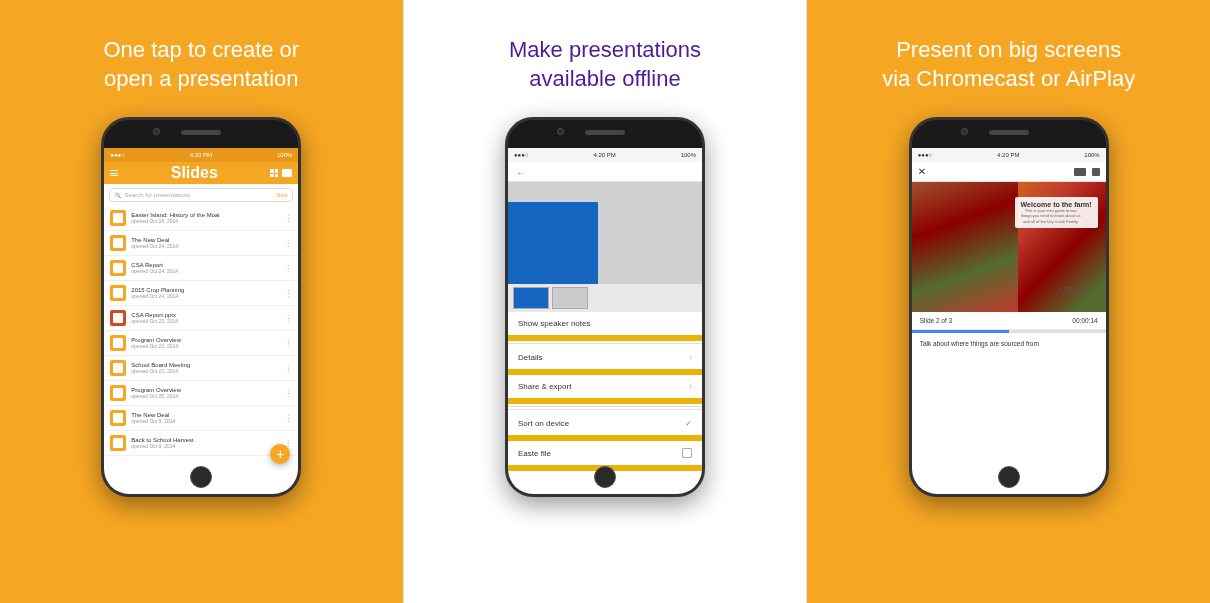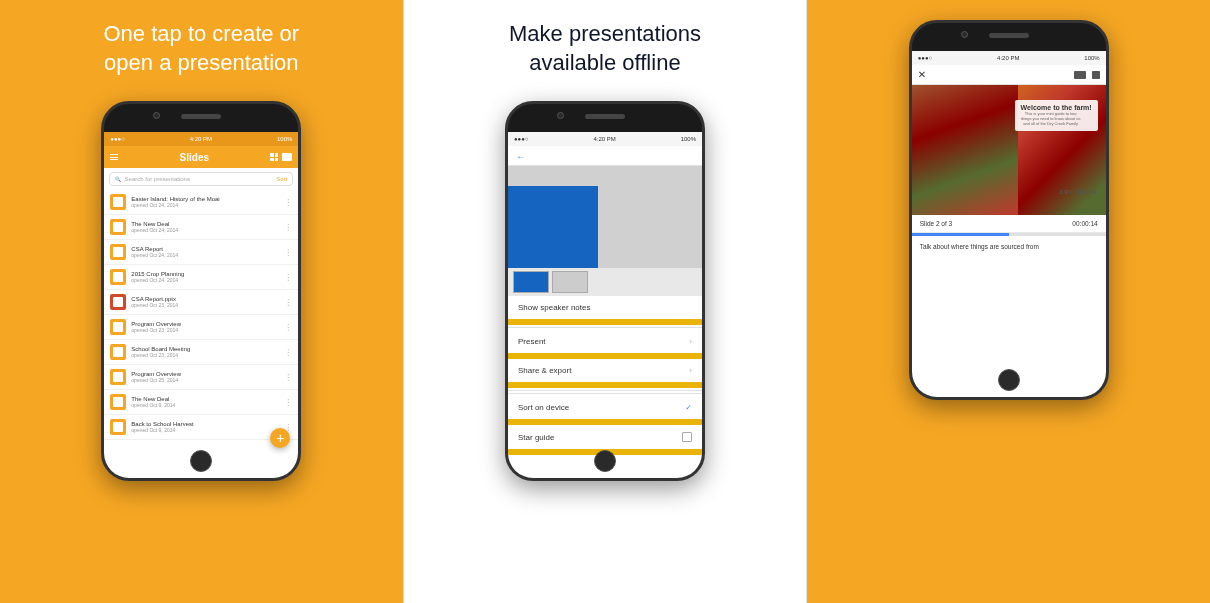--- a/index.html
+++ b/index.html
@@ -9,21 +9,21 @@
       display: flex;
       flex-direction: row;
       font-family: 'Helvetica Neue', Arial, sans-serif;
       overflow: hidden;
     }
     .panel {
       flex: 1;
       display: flex;
       flex-direction: column;
       align-items: center;
-      padding-top: 20px;
+      padding-top: 36px;
       position: relative;
     }
     .panel-yellow {
       background-color: #F5A623;
     }
     .panel-white {
       background-color: #FFFFFF;
       border-left: 1px solid #e0e0e0;
       border-right: 1px solid #e0e0e0;
     }
@@ -33,21 +33,21 @@
     .panel-title {
       font-size: 22px;
       color: #FFFFFF;
       text-align: center;
       font-weight: 400;
       line-height: 1.3;
       margin-bottom: 24px;
       max-width: 320px;
     }
     .panel-white .panel-title {
-      color: #0f172a;
+      color: #4c1d95;
     }
 
     
     .phone-mockup {
       width: 200px;
       height: 380px;
       background: #1a1a1a;
       border-radius: 28px;
       position: relative;
       box-shadow: 0 8px 24px rgba(0,0,0,0.4);
@@ -114,21 +114,21 @@
     .slides-toolbar {
       background: #F5A623;
       height: 22px;
       display: flex;
       align-items: center;
       justify-content: space-between;
       padding: 0 6px;
     }
     .slides-toolbar-title {
       color: white;
-      font-size: 10px;
+      font-size: 16px;
       font-weight: 600;
     }
     .slides-toolbar-icons {
       display: flex;
       gap: 4px;
       align-items: center;
     }
     .slides-searchbar {
       background: #fff;
       margin: 4px 5px;
@@ -605,44 +605,46 @@
           <div style="width:36px;height:22px;background:#ccc;flex-shrink:0;border:1px solid #aaa;"></div>
         </div>
       </div>
 
       <div class="menu-list">
         <div class="menu-item">
           <span class="menu-item-label">Show speaker notes</span>
         </div>
         <div class="divider"></div>
         <div class="menu-item">
-          <span class="menu-item-label">Present</span>
+          <span class="menu-item-label">Details</span>
           <span class="menu-chevron">›</span>
         </div>
         <div class="menu-item">
           <span class="menu-item-label">Share &amp; export</span>
           <span class="menu-chevron">›</span>
         </div>
         <div class="divider"></div>
         <div class="divider"></div>
         <div class="menu-item">
           <span class="menu-item-label">Sort on device</span>
           <span class="menu-item-check">✓</span>
         </div>
         <div class="menu-item">
-          <span class="menu-item-label">Star guide</span>
+          <span class="menu-item-label">Easte file</span>
           <div class="menu-item-checkbox"></div>
         </div>
       </div>
     </div>
     <div class="phone-home-btn"></div>
   </div>
 </div>
 
 <div class="panel panel-yellow-right">
+  <p class="panel-title" style="white-space: pre-line;">Present on big screens
+via Chromecast or AirPlay</p>
 
   <div class="phone-mockup">
     <div class="phone-speaker"></div>
     <div class="phone-camera"></div>
     <div class="phone-screen">
 
       <div class="present-statusbar">
         <span>●●●○</span>
         <span>4:20 PM</span>
         <span>100%</span>

